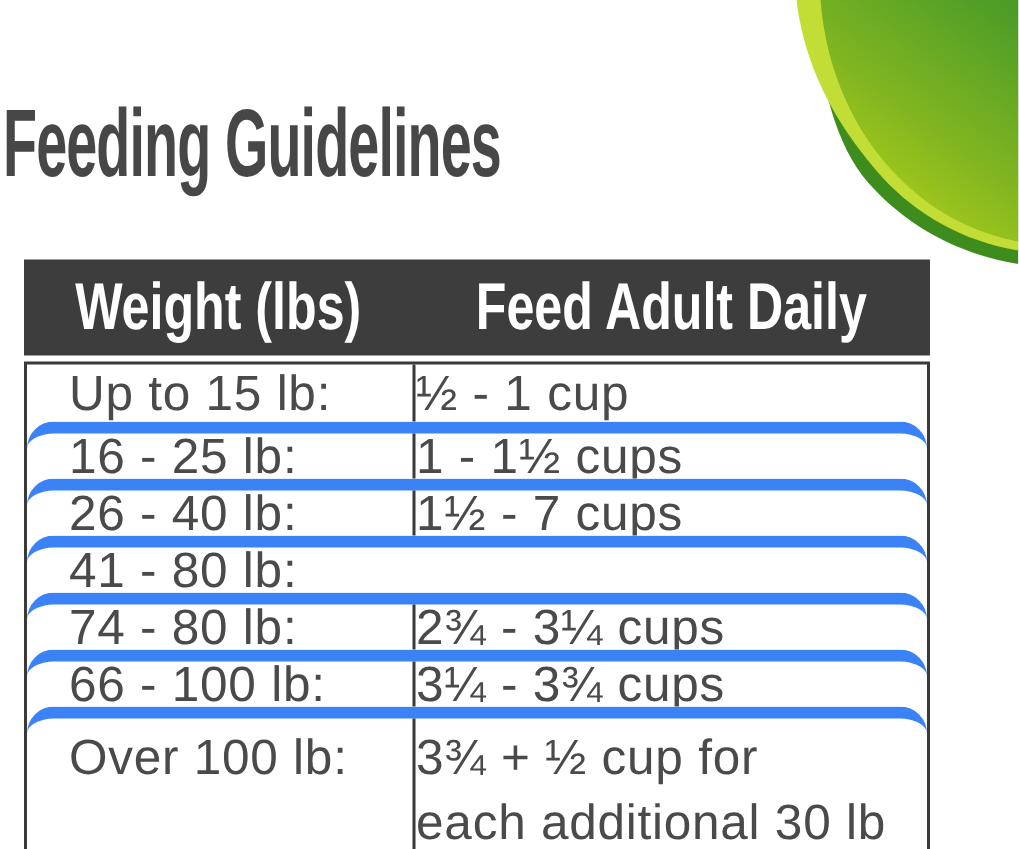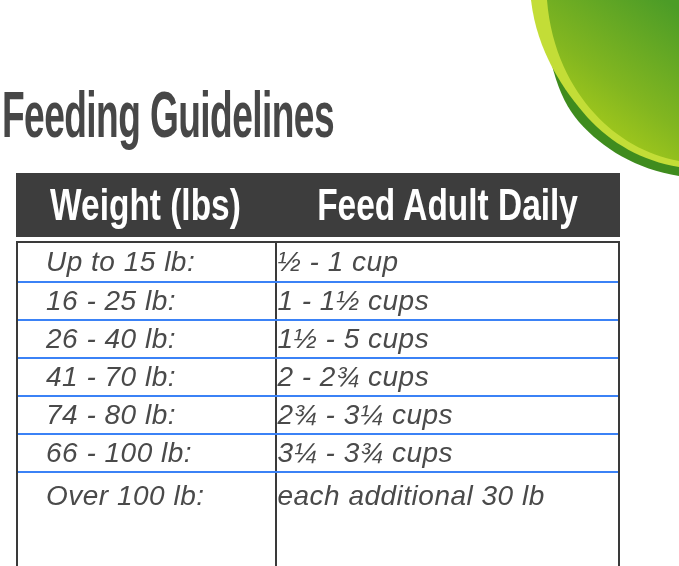--- a/index.html
+++ b/index.html
@@ -20,21 +20,21 @@
     left: 0;
     width: 679px;
     height: 200px;
     pointer-events: none;
   }
 
   
   .page-title {
     position: absolute;
     left: 2px;
-    top: 78px;
+    top: 58px;
     white-space: nowrap;
   }
   .page-title .condensed {
     display: inline-block;
     font-size: 64px;
     font-weight: bold;
     letter-spacing: -1px;
     color: #474747;
     transform: scaleX(0.58);
     transform-origin: left center;
@@ -77,30 +77,29 @@
   .tbody {
     margin-top: 4px;
     width: 604px;
     border: 2px solid #3a3a3a;
     background: #ffffff;
   }
   .tr {
     display: flex;
     height: 38px;
   }
-  .tr + .tr { border-top: 2px solid #3b82f6; }
+  .tr + .tr { border-top: 8px solid #3b82f6; border-radius: 18px; }
   .tr.tall { height: 98px; }
   .td {
     display: flex;
     align-items: center;
-    font-size: 28px;
+    font-size: 33px;
     letter-spacing: 0.5px;
     color: #4a4a4a;
     overflow: hidden;
-    font-style: italic;
   }
   .td-weight {
     width: 259px;
     padding-left: 28px;
   }
   .td-feed {
     width: 345px;
     border-left: 2px solid #3a3a3a;
   }
   .tr.tall .td {
@@ -150,42 +149,42 @@
         <div class="td td-feed">½ - 1 cup</div>
       </div>
 
       <div class="tr">
         <div class="td td-weight">16 - 25 lb:</div>
         <div class="td td-feed">1 - 1½ cups</div>
       </div>
 
       <div class="tr">
         <div class="td td-weight">26 - 40 lb:</div>
-        <div class="td td-feed">1½ - 5 cups</div>
+        <div class="td td-feed">1½ - 7 cups</div>
       </div>
 
       <div class="tr">
-        <div class="td td-weight">41 - 70 lb:</div>
-        <div class="td td-feed">2 - 2¾ cups</div>
+        <div class="td td-weight">41 - 80 lb:</div>
       </div>
 
       <div class="tr">
         <div class="td td-weight">74 - 80 lb:</div>
         <div class="td td-feed">2¾ - 3¼ cups</div>
       </div>
 
       <div class="tr">
         <div class="td td-weight">66 - 100 lb:</div>
         <div class="td td-feed">3¼ - 3¾ cups</div>
       </div>
 
       <div class="tr tall">
         <div class="td td-weight">Over 100 lb:</div>
         <div class="td td-feed">
           <span>
+            <span class="feed-line">3¾ + ½ cup for</span>
             <span class="feed-line">each additional 30 lb</span>
           </span>
         </div>
       </div>
 
     </div>
   </div>
 
 </div>
 

